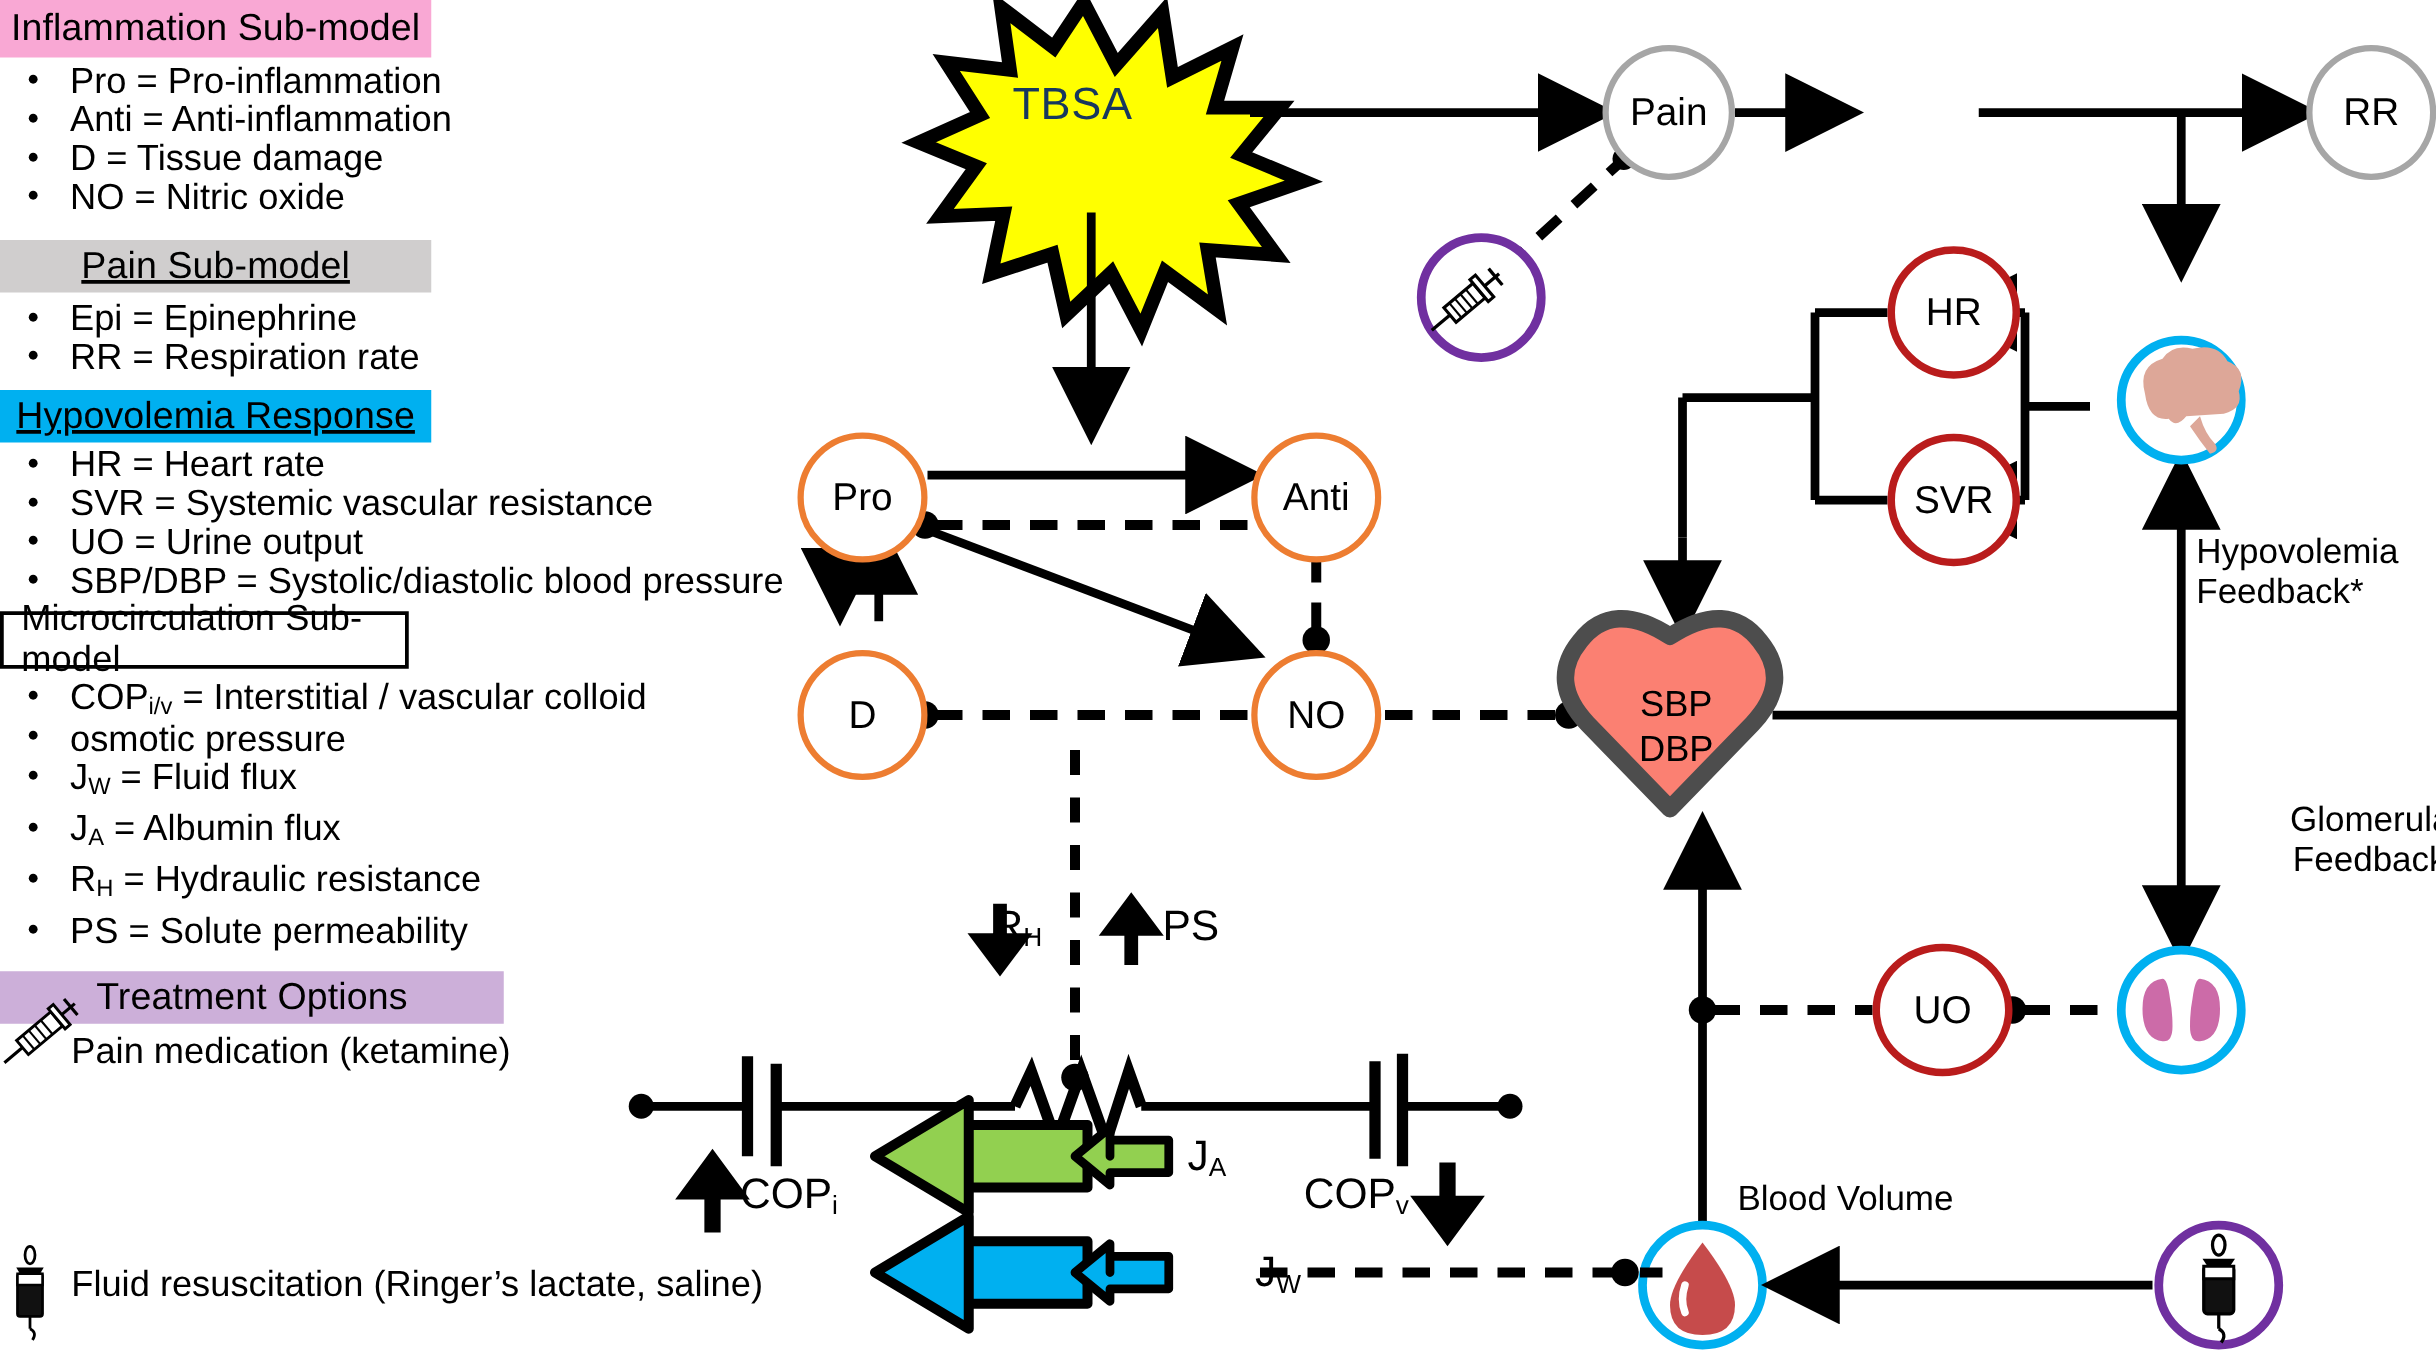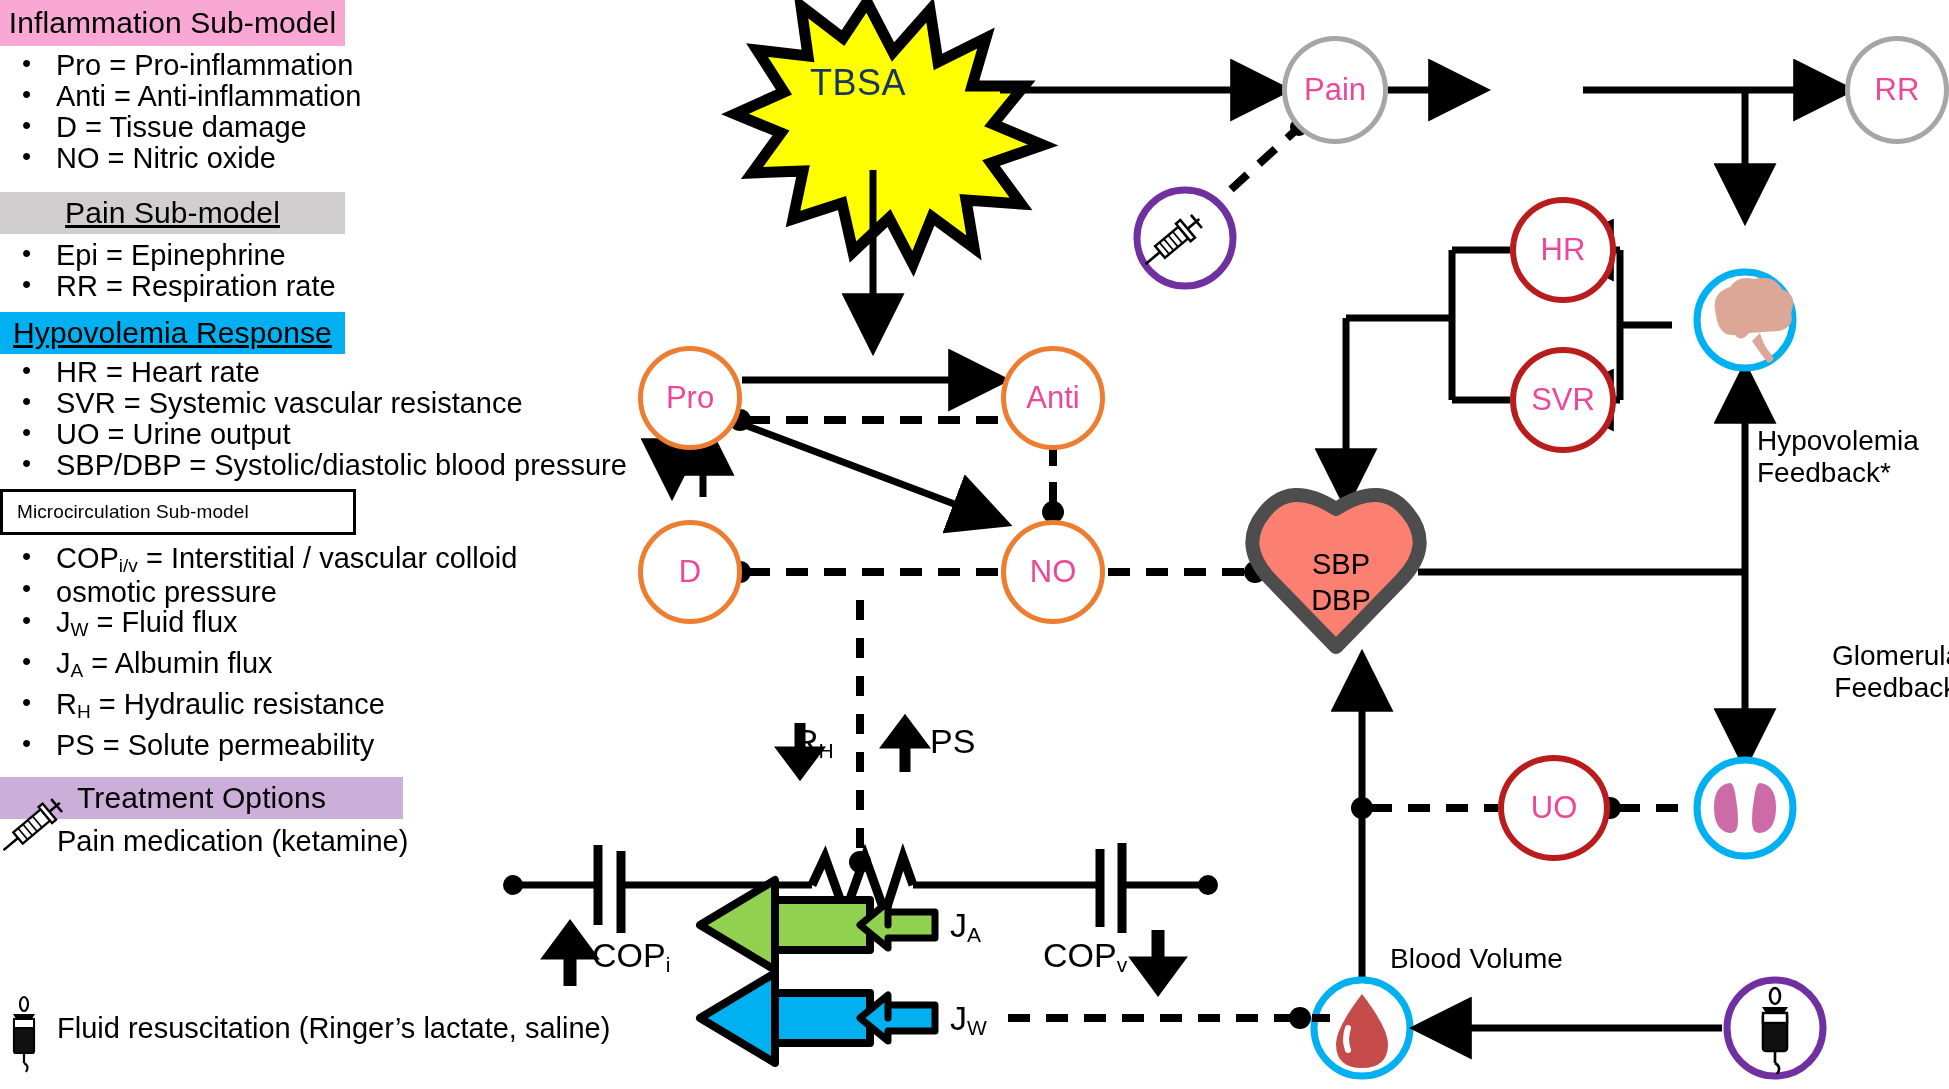--- a/index.html
+++ b/index.html
@@ -32,21 +32,21 @@
   .bitem::before{
     content:"\2022";position:absolute;left:12px;top:-2px;font-size:26px;
   }
   .bitem sub{font-size:19px;vertical-align:-4px;}
   .txt-row{position:absolute;font-size:29px;color:#000;white-space:nowrap;}
 
   
   .node{
     position:absolute;border-radius:50%;background:#fff;
     display:flex;align-items:center;justify-content:center;
-    font-size:31px;color:#ec4899;text-align:center;box-sizing:border-box;
+    font-size:31px;color:#000000;text-align:center;box-sizing:border-box;
     line-height:1.05;
   }
   .node.gray{border:5px solid #A6A6A6;}
   .node.orange{border:5px solid #ED7D31;}
   .node.cyan{border:6px solid #b91c1c;}
 
   
   svg.layer{position:absolute;left:0;top:0;width:1949px;height:1089px;overflow:visible;pointer-events:none;}
 
   
@@ -85,21 +85,21 @@
     </div>
 
     <div class="sec-head cyan" style="left:0;top:312px;width:345px;height:42px;text-decoration:underline;">Hypovolemia Response</div>
     <div class="blist" style="top:357px;">
       <div class="bitem">HR = Heart rate</div>
       <div class="bitem">SVR = Systemic vascular resistance</div>
       <div class="bitem">UO = Urine output</div>
       <div class="bitem">SBP/DBP = Systolic/diastolic blood pressure</div>
     </div>
 
-    <div class="sec-head boxed" style="left:0;top:489px;width:356px;height:46px;font-size:19px;">Microcirculation Sub-model</div>
+    <div class="sec-head boxed" style="left:0;top:489px;width:327px;height:46px;font-size:29px;">Microcirculation Sub-model</div>
 
     <div class="bitem" style="position:absolute;left:10px;top:542px;white-space:normal;width:470px;line-height:33px;">
       <span>COP</span><sub>i/v</sub><span> = Interstitial / vascular colloid</span>
     </div>
     <div class="bitem" style="position:absolute;left:10px;top:575px;padding-left:46px;">
       
     </div>
     <div class="txt-row" style="left:56px;top:576px;">osmotic pressure</div>
 
     <div class="bitem" style="position:absolute;left:10px;top:607px;">
@@ -341,17 +341,17 @@
   <div class="sym" style="left:592px;top:936px;">
     <span>COP</span><sub>i</sub>
   </div>
   <div class="sym" style="left:1043px;top:936px;">
     <span>COP</span><sub>v</sub>
   </div>
 
   <div class="sym" style="left:950px;top:906px;">
     <span>J</span><sub>A</sub>
   </div>
-  <div class="sym" style="left:950px;top:999px;">
+  <div class="sym" style="left:1004px;top:999px;">
     <span>J</span><sub>W</sub>
   </div>
 
 </div>
 
 </body></html>

